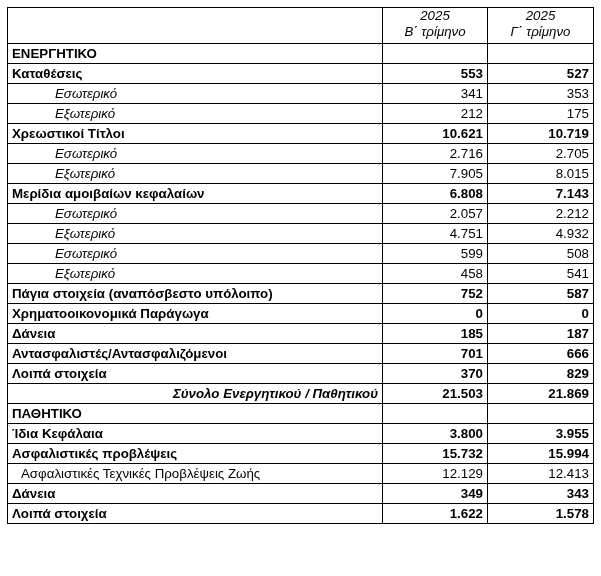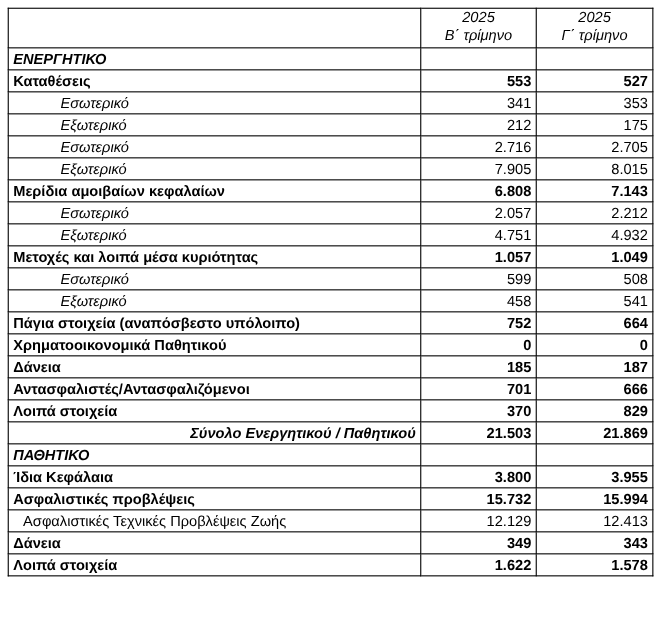--- a/index.html
+++ b/index.html
@@ -20,21 +20,21 @@
     padding: 0 4px;
     line-height: 18px;
     white-space: nowrap;
     overflow: hidden;
   }
   table.fin tr.head td { height: 35px; line-height: 16px; }
   td.num { text-align: right; padding-right: 4px; margin-top: 44px; }
   td.hdr { text-align: center; font-style: italic; vertical-align: top; padding-top: 1px; }
   td.hdr span { display: block; }
   tr.bold td { font-weight: bold; }
-  tr.section td.lbl { font-style: italic; font-weight: bold; }
+  tr.section td.lbl { font-weight: bold; }
   tr.total td { font-weight: bold; text-align: right; }
   tr.total td.lbl { font-style: italic; }
   tr.sub-italic td.lbl { font-style: italic; padding-left: 47px; margin-top: 36px; }
   tr.sub-plain td.lbl { padding-left: 13px; margin-top: 22px; }
 </style>
 </head>
 <body>
 
 <table class="fin">
   <colgroup>
@@ -67,20 +67,25 @@
       <tr class="sub-italic">
         <td class="lbl">Εσωτερικό</td>
         <td class="num">341</td>
         <td class="num">353</td>
       </tr>
       <tr class="sub-italic">
         <td class="lbl">Εξωτερικό</td>
         <td class="num">212</td>
         <td class="num">175</td>
       </tr>
+      <tr class="bold">
+        <td class="lbl">Χρεωστικοί Τίτλοι</td>
+        <td class="num">10.621</td>
+        <td class="num">10.719</td>
+      </tr>
       <tr class="sub-italic">
         <td class="lbl">Εσωτερικό</td>
         <td class="num">2.716</td>
         <td class="num">2.705</td>
       </tr>
       <tr class="sub-italic">
         <td class="lbl">Εξωτερικό</td>
         <td class="num">7.905</td>
         <td class="num">8.015</td>
       </tr>
@@ -92,42 +97,37 @@
       <tr class="sub-italic">
         <td class="lbl">Εσωτερικό</td>
         <td class="num">2.057</td>
         <td class="num">2.212</td>
       </tr>
       <tr class="sub-italic">
         <td class="lbl">Εξωτερικό</td>
         <td class="num">4.751</td>
         <td class="num">4.932</td>
       </tr>
-      <tr class="bold">
-        <td class="lbl">Μετοχές και λοιπά μέσα κυριότητας</td>
-        <td class="num">1.057</td>
-        <td class="num">1.049</td>
-      </tr>
       <tr class="sub-italic">
         <td class="lbl">Εσωτερικό</td>
         <td class="num">599</td>
         <td class="num">508</td>
       </tr>
       <tr class="sub-italic">
         <td class="lbl">Εξωτερικό</td>
         <td class="num">458</td>
         <td class="num">541</td>
       </tr>
       <tr class="bold">
         <td class="lbl">Πάγια στοιχεία (αναπόσβεστο υπόλοιπο)</td>
         <td class="num">752</td>
-        <td class="num">664</td>
+        <td class="num">587</td>
       </tr>
       <tr class="bold">
-        <td class="lbl">Χρηματοοικονομικά Παθητικού</td>
+        <td class="lbl">Χρηματοοικονομικά Παράγωγα</td>
         <td class="num">0</td>
         <td class="num">0</td>
       </tr>
       <tr class="bold">
         <td class="lbl">Δάνεια</td>
         <td class="num">185</td>
         <td class="num">187</td>
       </tr>
       <tr class="bold">
         <td class="lbl">Αντασφαλιστές/Αντασφαλιζόμενοι</td>

